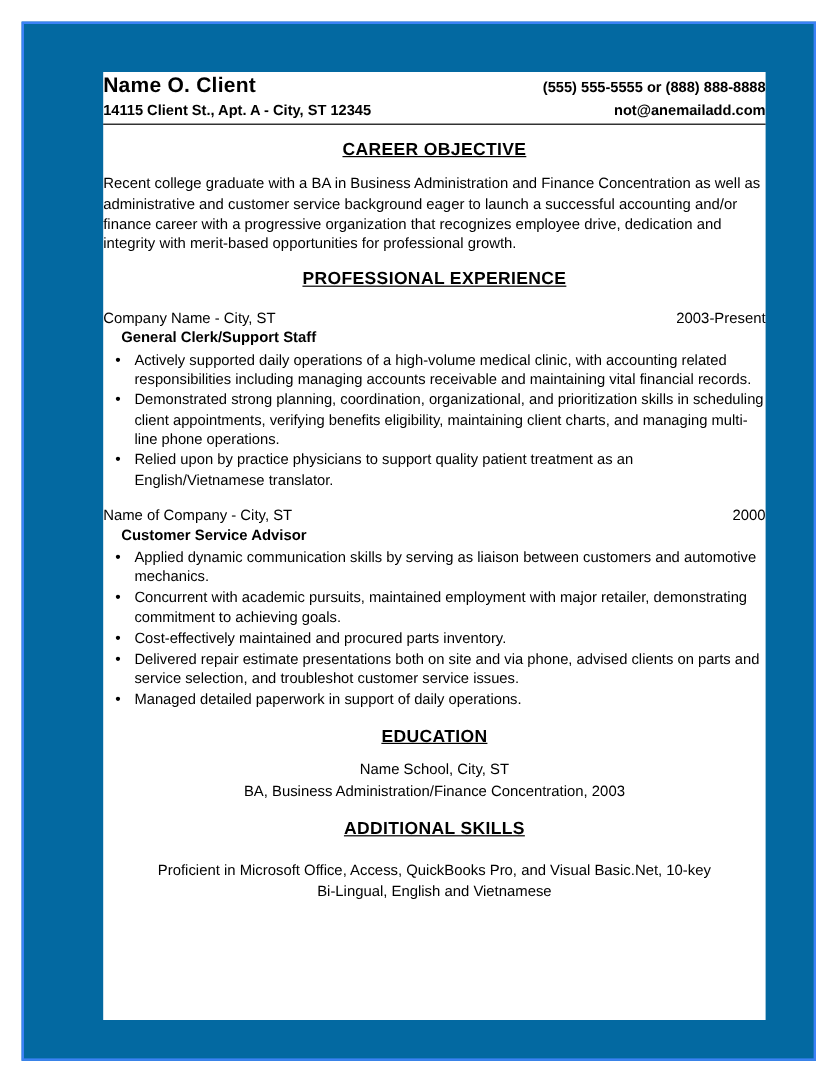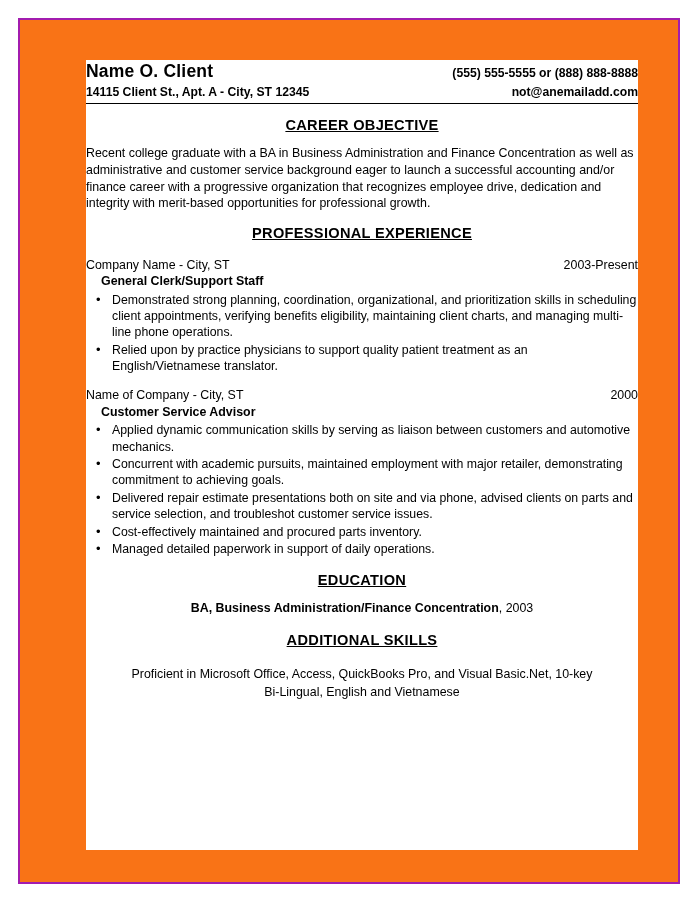--- a/index.html
+++ b/index.html
@@ -12,23 +12,23 @@
     background: #ffffff;
     font-family: "Liberation Sans", sans-serif;
     overflow: hidden;
   }
   .page-frame {
     position: absolute;
     left: 18px;
     top: 18px;
     width: 662px;
     height: 866px;
-    border: 2px solid #a21caf;
+    border: 2px solid #3b82f6;
     box-sizing: border-box;
-    background: #f97316;
+    background: #0369a1;
   }
   .paper {
     position: absolute;
     left: 66px;
     top: 40px;
     width: 552px;
     height: 790px;
     background: #ffffff;
   }
   .resume {
@@ -138,21 +138,21 @@
     font-size: 13px;
   }
 
   
   .centered {
     text-align: center;
     font-size: 12.4px;
     line-height: 1.4;
   }
   .centered .bold {
-    font-weight: bold;
+    font-weight: normal;
   }
   .edu-block {
     margin-top: 2px;
   }
   .skills-block {
     margin-top: 16px;
   }
 </style>
 </head>
 <body>
@@ -176,42 +176,44 @@
 
       <div class="section-title">PROFESSIONAL EXPERIENCE</div>
 
       <div class="job">
         <div class="job-line">
           <div class="job-company">Company Name - City, ST</div>
           <div class="job-date">2003-Present</div>
         </div>
         <div class="job-title">General Clerk/Support Staff</div>
         <ul class="bullets">
+          <li>Actively supported daily operations of a high-volume medical clinic, with accounting related responsibilities including managing accounts receivable and maintaining vital financial records.</li>
           <li>Demonstrated strong planning, coordination, organizational, and prioritization skills in scheduling client appointments, verifying benefits eligibility, maintaining client charts, and managing multi-line phone operations.</li>
           <li>Relied upon by practice physicians to support quality patient treatment as an English/Vietnamese translator.</li>
         </ul>
       </div>
 
       <div class="job">
         <div class="job-line">
           <div class="job-company">Name of Company - City, ST</div>
           <div class="job-date">2000</div>
         </div>
         <div class="job-title">Customer Service Advisor</div>
         <ul class="bullets">
           <li>Applied dynamic communication skills by serving as liaison between customers and automotive mechanics.</li>
           <li>Concurrent with academic pursuits, maintained employment with major retailer, demonstrating commitment to achieving goals.</li>
+          <li>Cost-effectively maintained and procured parts inventory.</li>
           <li>Delivered repair estimate presentations both on site and via phone, advised clients on parts and service selection, and troubleshot customer service issues.</li>
-          <li>Cost-effectively maintained and procured parts inventory.</li>
           <li>Managed detailed paperwork in support of daily operations.</li>
         </ul>
       </div>
 
       <div class="section-title tight">EDUCATION</div>
       <div class="edu-block">
+        <div class="centered">Name School, City, ST</div>
         <div class="centered">
           <span class="bold">BA, Business Administration/Finance Concentration</span><span>, 2003</span>
         </div>
       </div>
 
       <div class="section-title tight">ADDITIONAL SKILLS</div>
       <div class="skills-block">
         <div class="centered">Proficient in Microsoft Office, Access, QuickBooks Pro, and Visual Basic.Net, 10-key</div>
         <div class="centered">Bi-Lingual, English and Vietnamese</div>
       </div>

